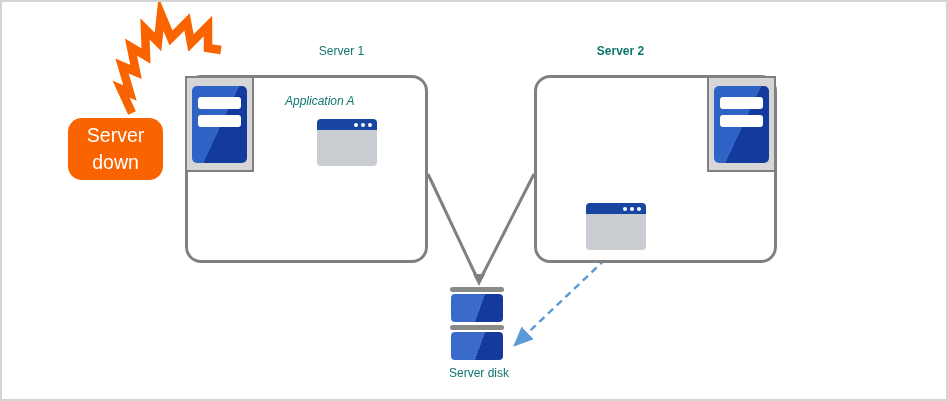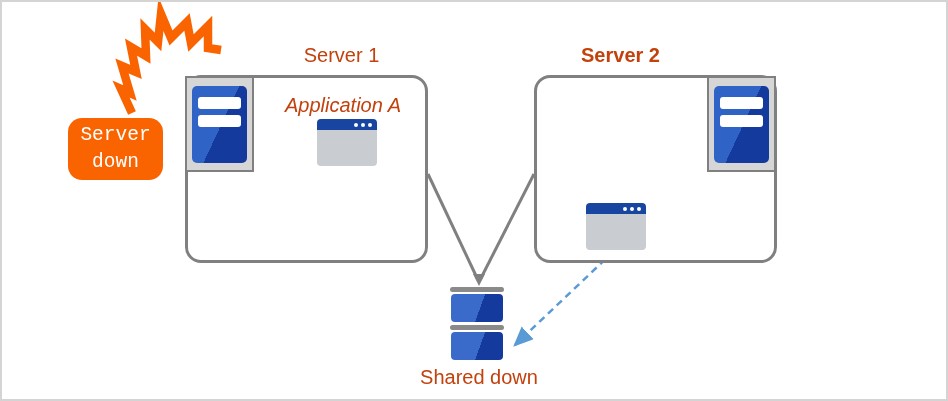--- a/index.html
+++ b/index.html
@@ -6,21 +6,21 @@
   .canvas{
     position:relative;
     width:948px;height:401px;
     box-sizing:border-box;
     background:#ffffff;
     border:2px solid #d4d4d4;
     font-family:"Liberation Sans", sans-serif;
     overflow:hidden;
   }
   .overlay{position:absolute;left:0;top:0;width:948px;height:401px;}
-  .label{position:absolute;color:#c2410c;font-size:20px;white-space:nowrap;}
+  .label{position:absolute;color:#0f766e;font-size:12px;white-space:nowrap;}
   .centered{text-align:center;}
 
   
   .server-box{
     position:absolute;width:243px;height:188px;box-sizing:border-box;
     background:#ffffff;border:3px solid #808080;border-radius:16px;
   }
   .server-icon{
     position:absolute;width:69px;height:96px;box-sizing:border-box;
     background:#d6d6d6;border:2px solid #808080;
@@ -55,21 +55,21 @@
   .disk-box{
     position:absolute;left:1px;width:52px;height:28px;border-radius:4px;
     background:linear-gradient(110deg,#3a6bcb 55%,#143a9d 55%);
   }
 
   
   .callout{
     position:absolute;left:66px;top:116px;width:95px;height:62px;box-sizing:border-box;
     background:#fa6400;border-radius:14px;color:#ffffff;
     font-size:19.5px;line-height:27px;text-align:center;
-    display:flex;align-items:center;justify-content:center;padding:0 8px;font-family:Liberation Mono, monospace;
+    display:flex;align-items:center;justify-content:center;padding:0 8px;
   }
 </style>
 </head>
 <body>
 
 <div class="canvas">
 
   <svg class="overlay" viewBox="0 0 948 401">
     <defs>
       <marker id="arrowblue" markerWidth="9" markerHeight="8" refX="7" refY="3.5" orient="auto">
@@ -125,15 +125,15 @@
       </div>
     <div class="app-body"></div>
   </div>
 
   <div class="disk">
     <div class="disk-bar" style="top:0;"></div>
     <div class="disk-box" style="top:7px;"></div>
     <div class="disk-bar" style="top:38px;"></div>
     <div class="disk-box" style="top:45px;"></div>
   </div>
-  <div class="label centered" style="left:397px;top:364px;width:160px;">Shared down</div>
+  <div class="label centered" style="left:397px;top:364px;width:160px;">Server disk</div>
 
 </div>
 
 </body></html>

